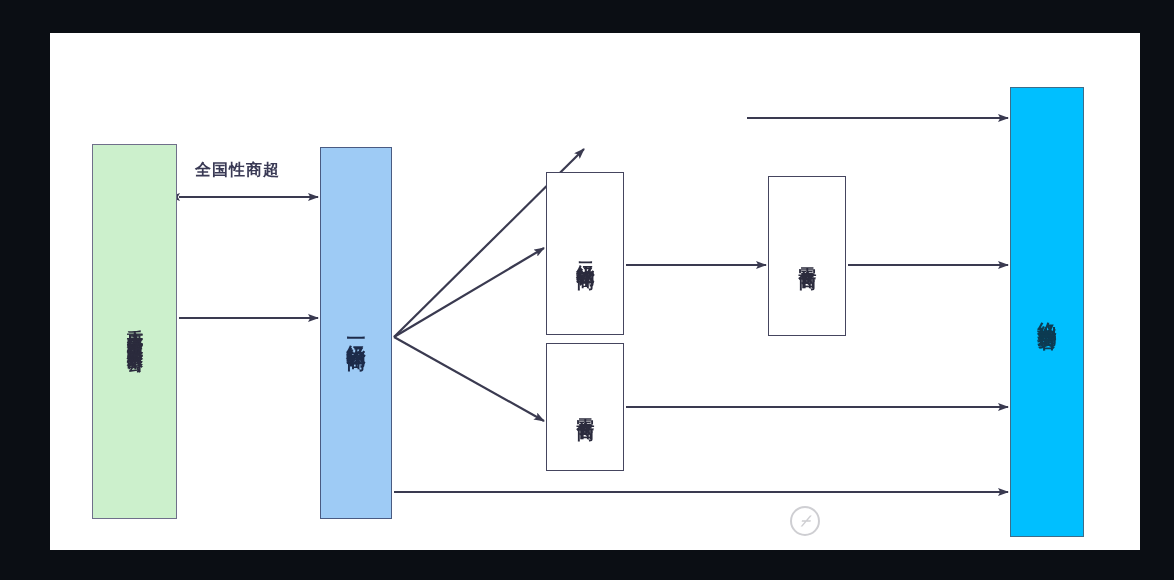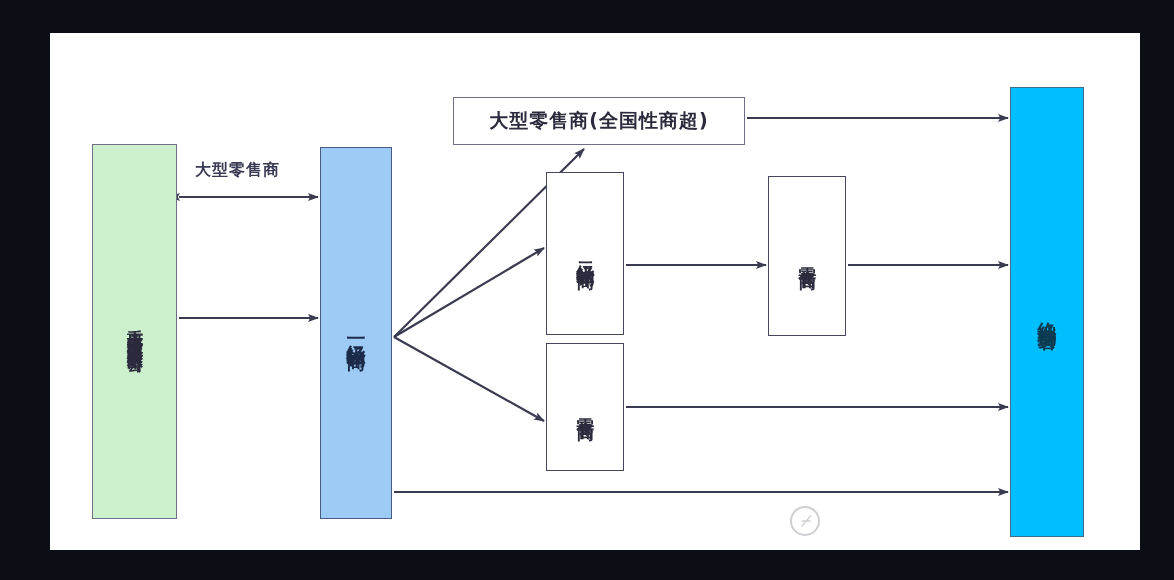--- a/index.html
+++ b/index.html
@@ -229,40 +229,37 @@
     </svg>
 
     <div class="node" id="node-company">
       <span class="vlabel">重庆市涪陵榨菜集团股份有限公司</span>
     </div>
 
     <div class="node" id="node-tier1">
       <span class="vlabel">一级经销商</span>
     </div>
 
-    <div class="node" id="node-bigretail">
-      <span class="hlabel">大型零售商(全国性商超)</span>
-    </div>
 
     <div class="node" id="node-tier2">
       <span class="vlabel">二级经销商</span>
     </div>
 
     <div class="node" id="node-retail-upper">
       <span class="vlabel">零售商</span>
     </div>
 
     <div class="node" id="node-retail-lower">
       <span class="vlabel">零售商</span>
     </div>
 
     <div class="node" id="node-consumer">
       <span class="vlabel">终端消费者</span>
     </div>
 
-    <div id="edge-label-contract">大型零售商</div>
+    <div id="edge-label-contract">全国性商超</div>
 
     <div id="watermark">
       <span class="wm-logo">⌿</span>
     </div>
 
   </div>
 </div>
 
 </body></html>

